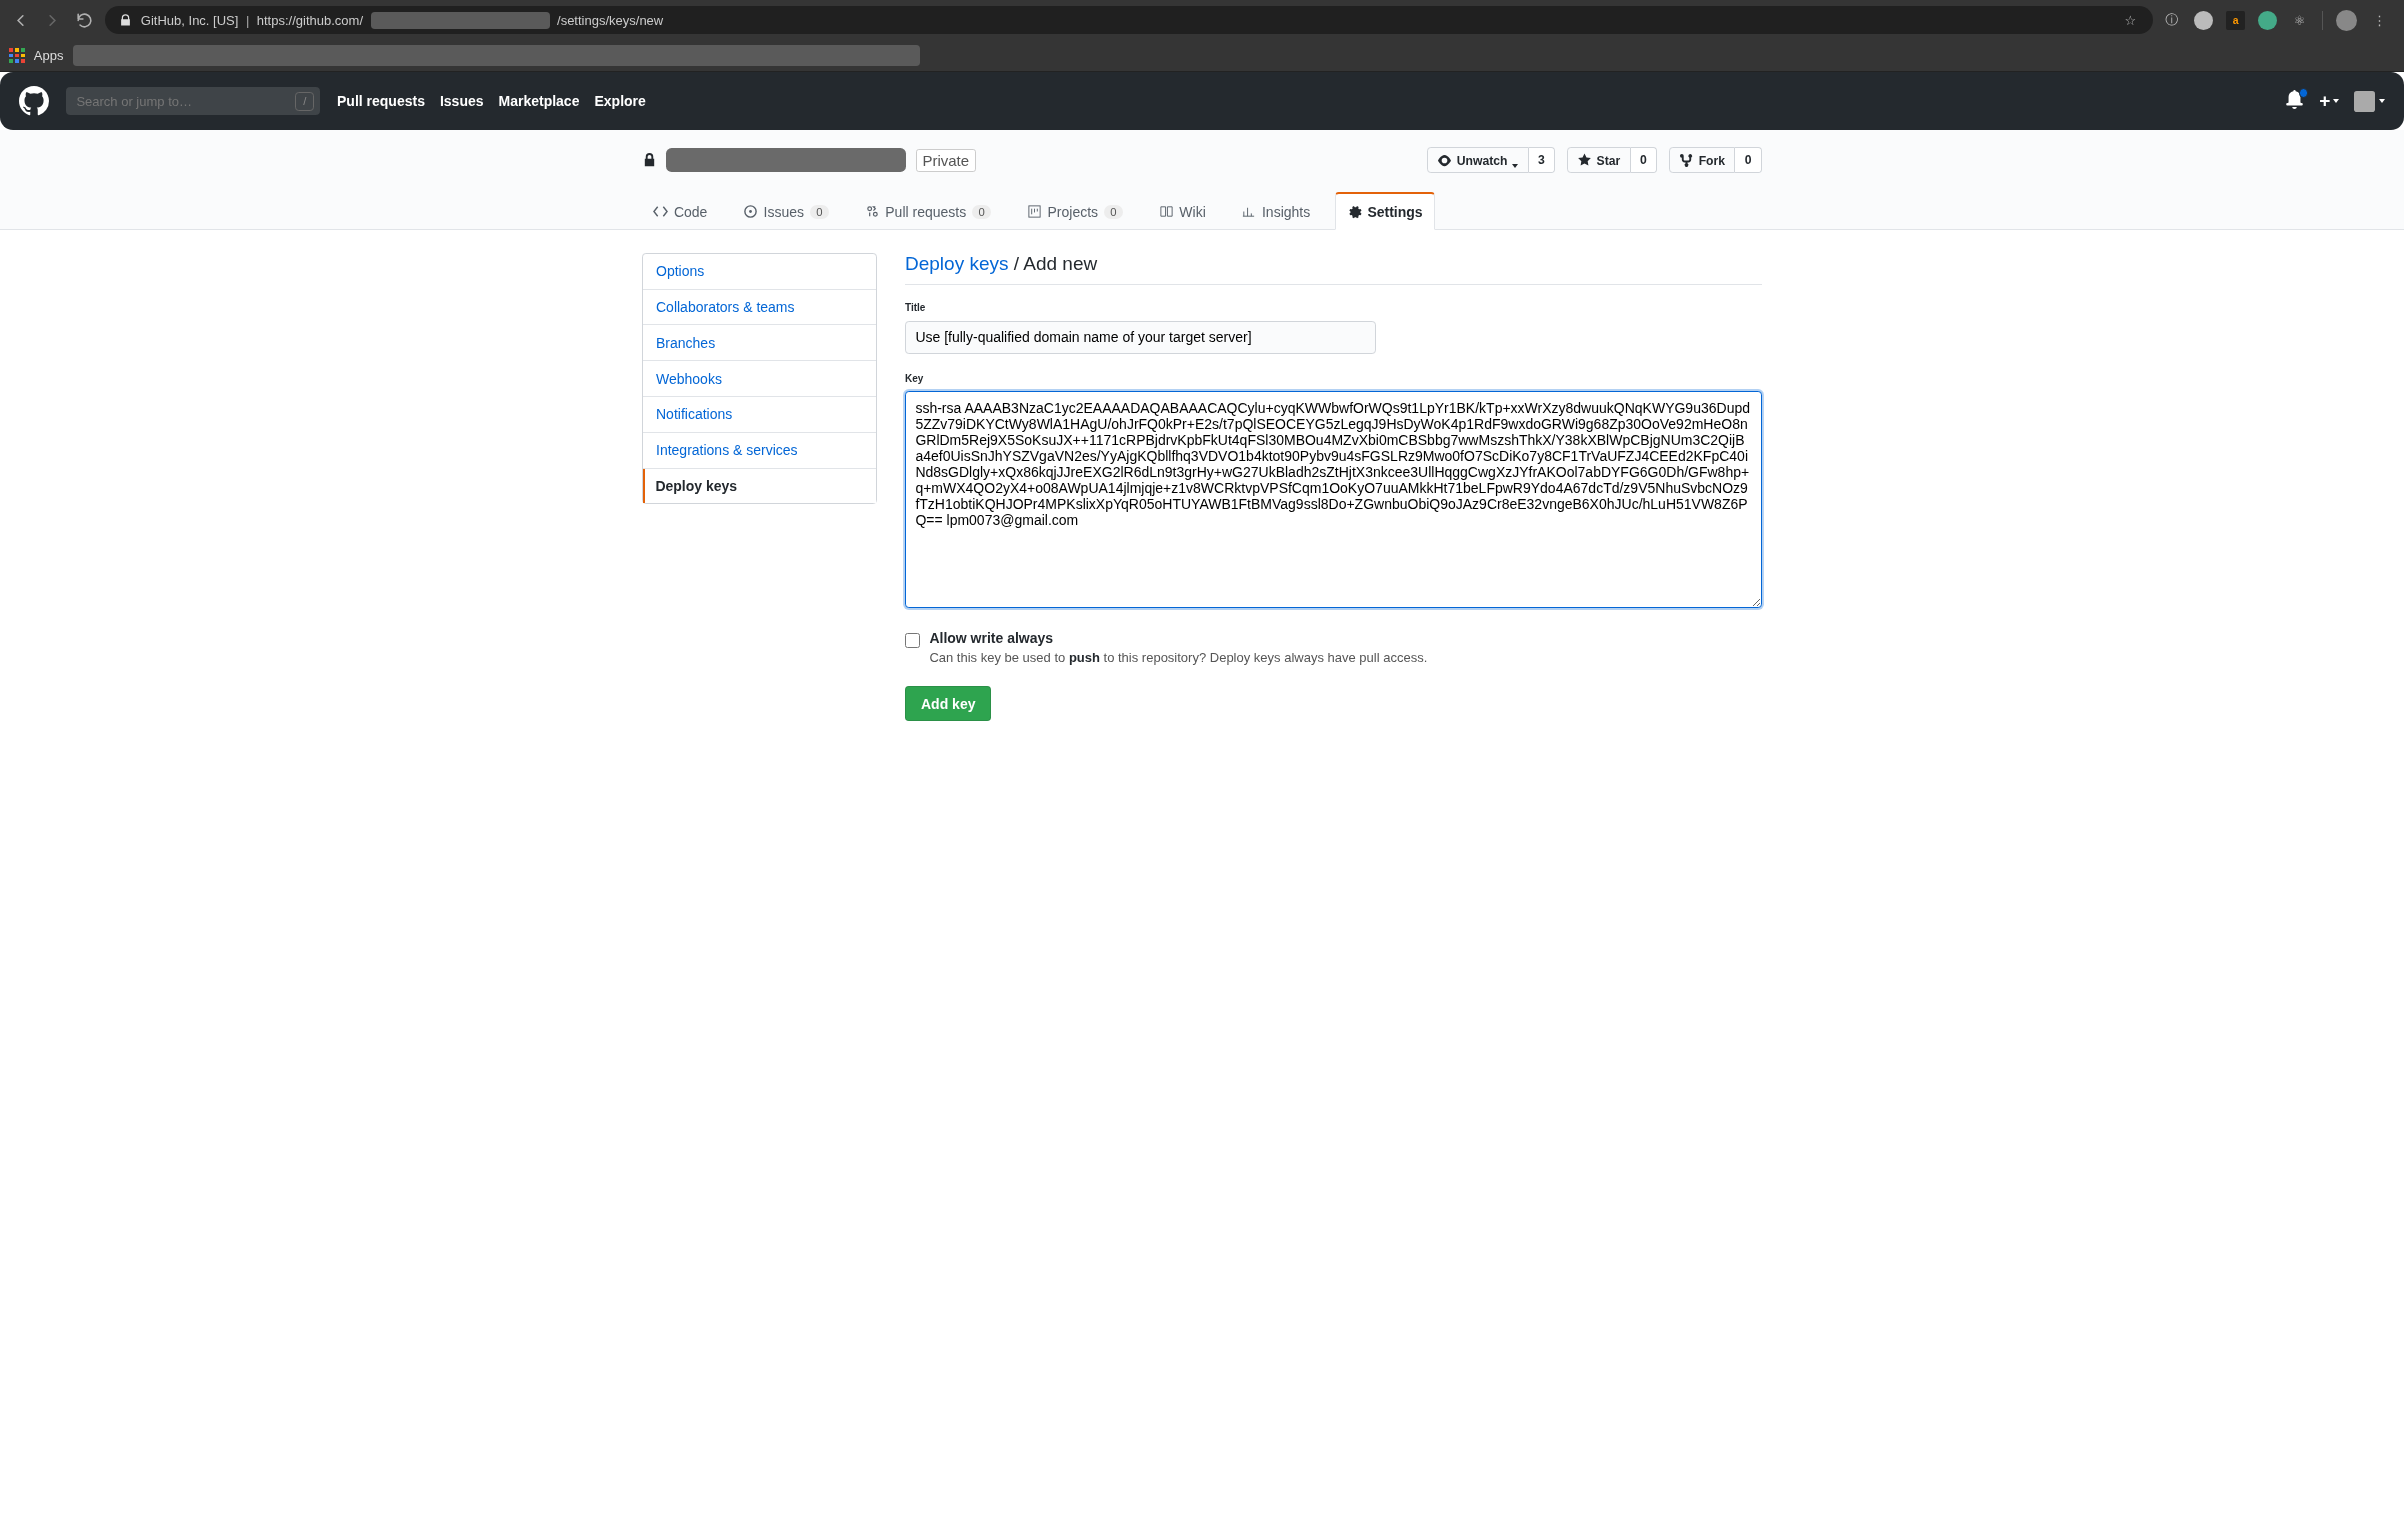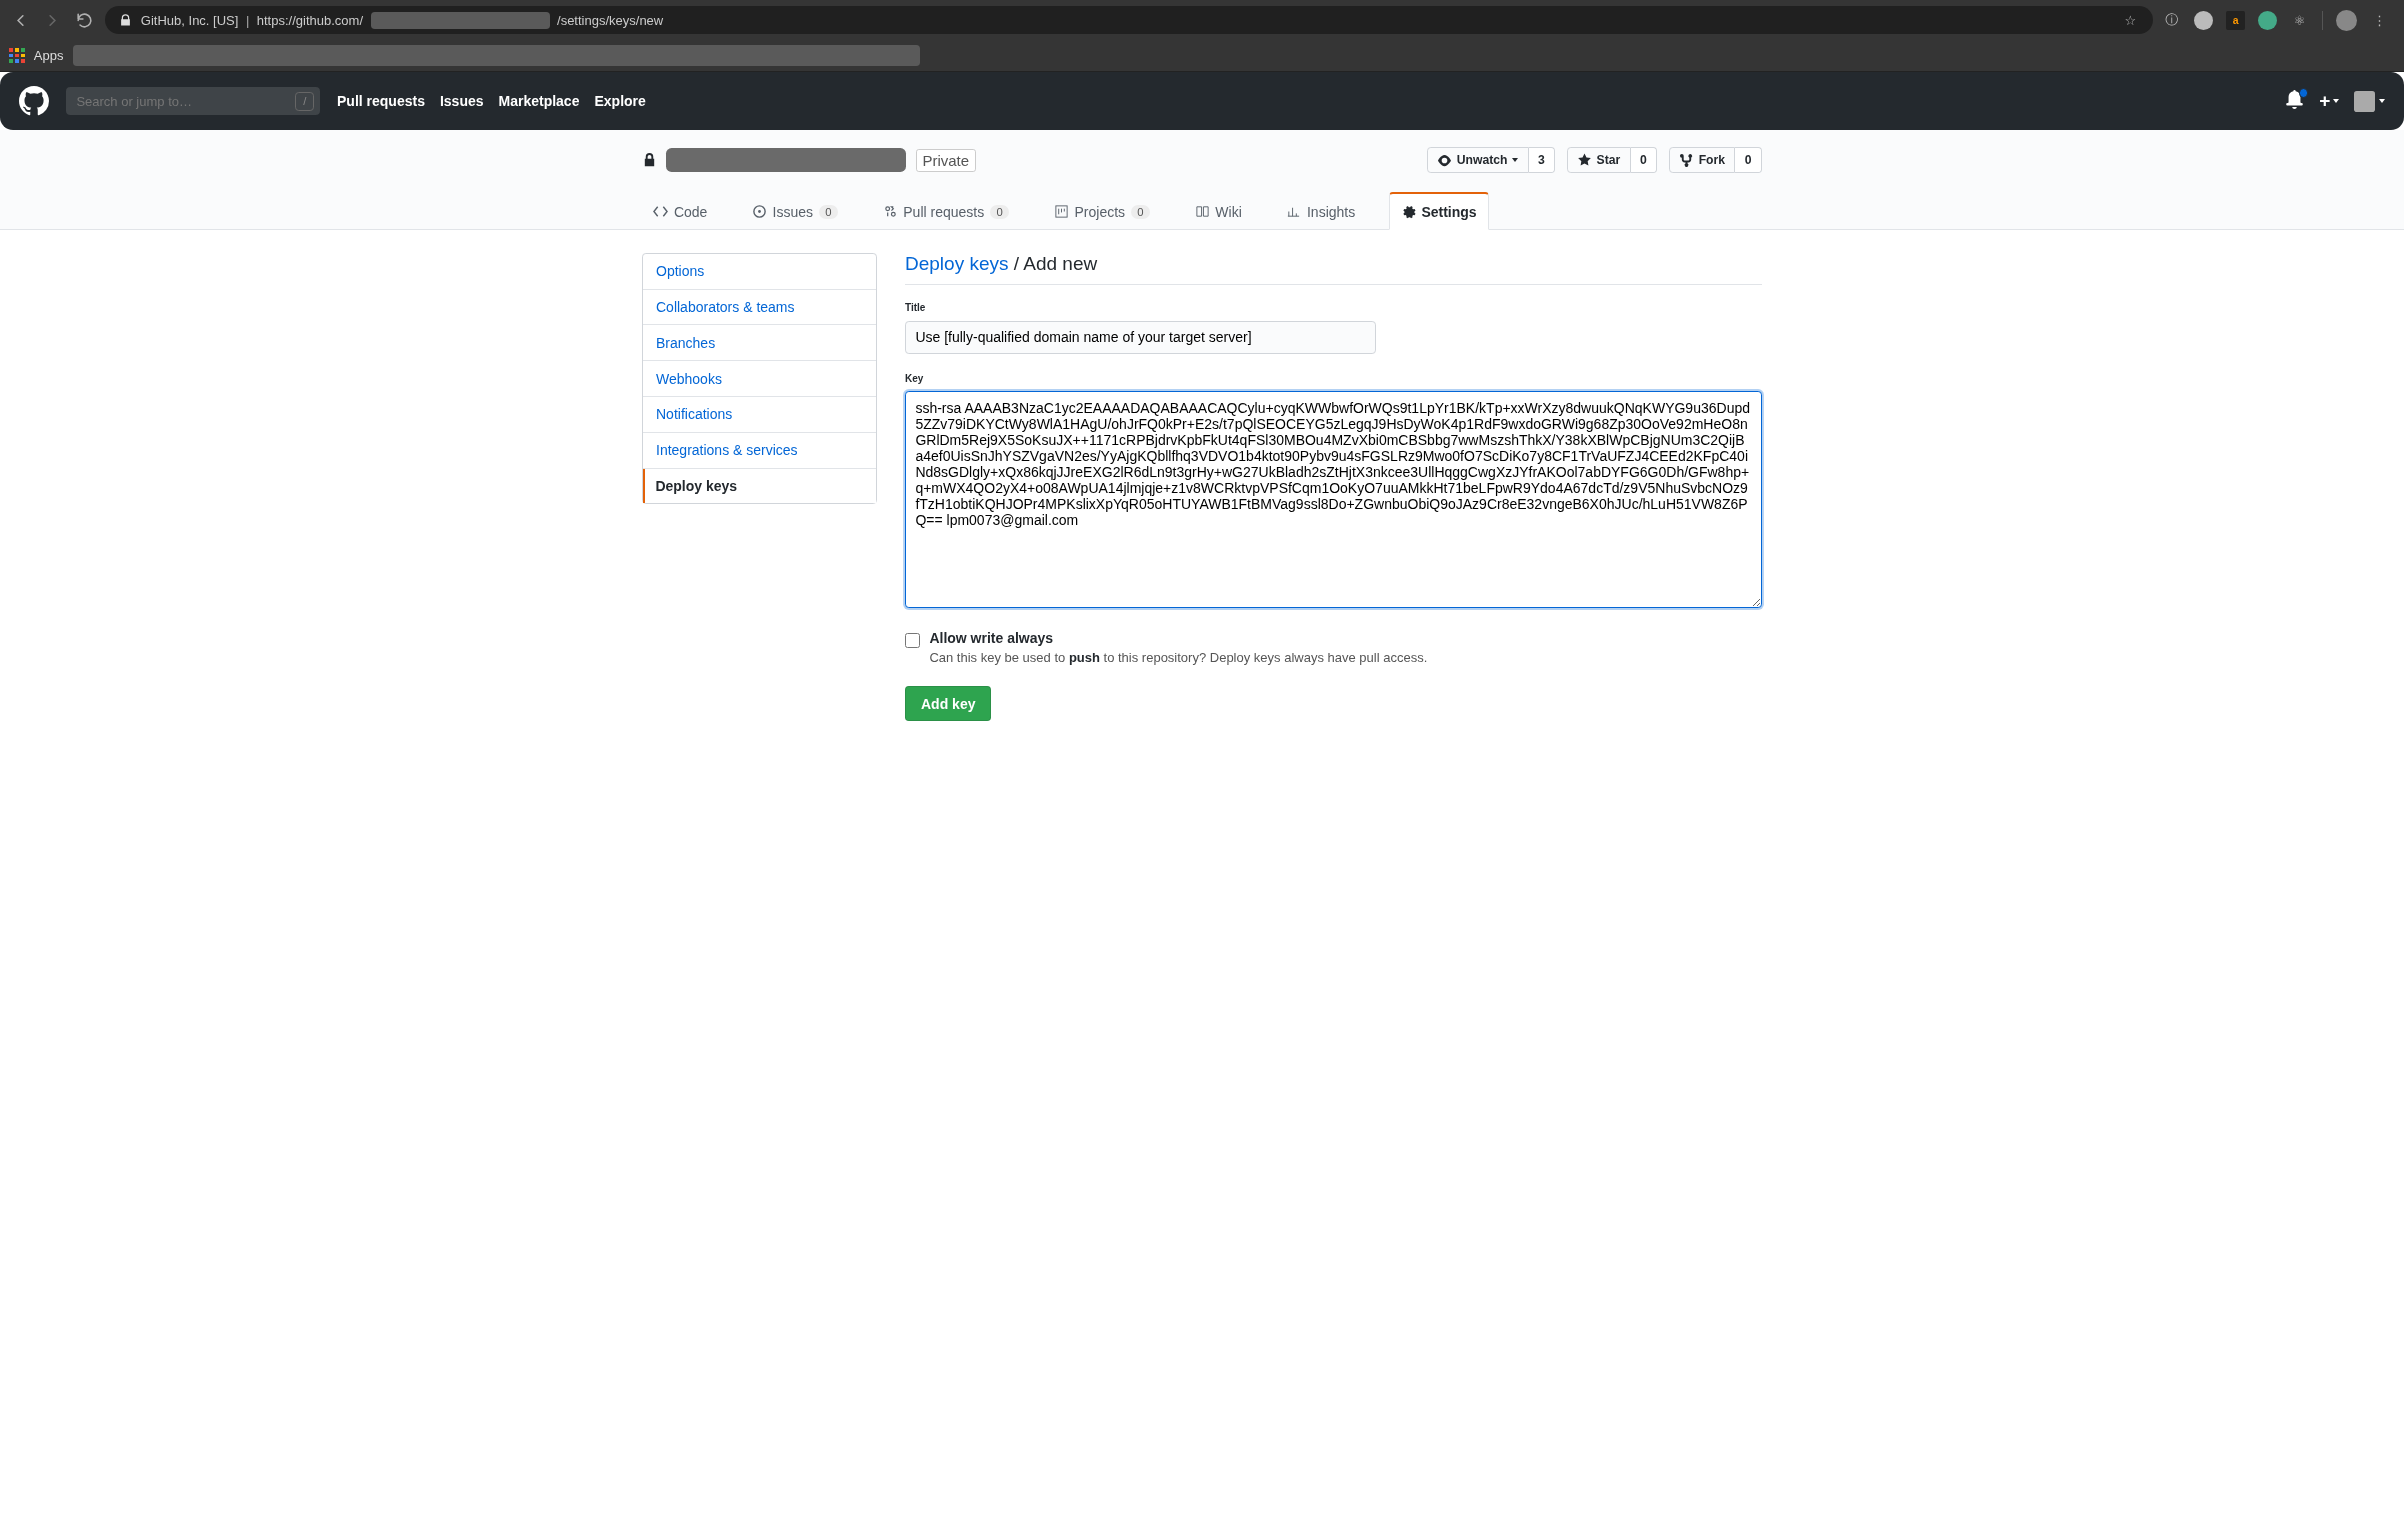--- a/index.html
+++ b/index.html
@@ -193,38 +193,38 @@
       background: #fafbfc;
       padding: 4.7px 9.4px;
       font-size: 12.2px;
       font-weight: 600;
       color: #24292e;
       display: flex;
       align-items: center;
       gap: 4.7px;
       cursor: pointer;
     }
-    .btn-group .btn-outline:first-child { border-radius: 3.8px 0 0 3.8px; }
+    .btn-group .btn-outline:first-child { border-radius: 3.8px 0 0 3.8px; align-items: flex-end; }
     .btn-group .count {
       border: 0.9px solid #d1d5da;
       border-left: none;
       padding: 4.7px 9.4px;
       font-size: 12.2px;
       font-weight: 600;
       border-radius: 0 3.8px 3.8px 0;
       background: #fff;
     }
 
     
     .repo-tabs {
       max-width: 1158px;
       margin: 0 auto;
       padding: 19px 19px 0 19px;
       display: flex;
-      gap: 22px;
+      gap: 13px;
     }
     .repo-tab {
       display: flex;
       align-items: center;
       gap: 5.6px;
       padding: 9.4px 11.3px;
       color: #586069;
       font-size: 14px;
       cursor: pointer;
       border-top: 2.8px solid transparent;

